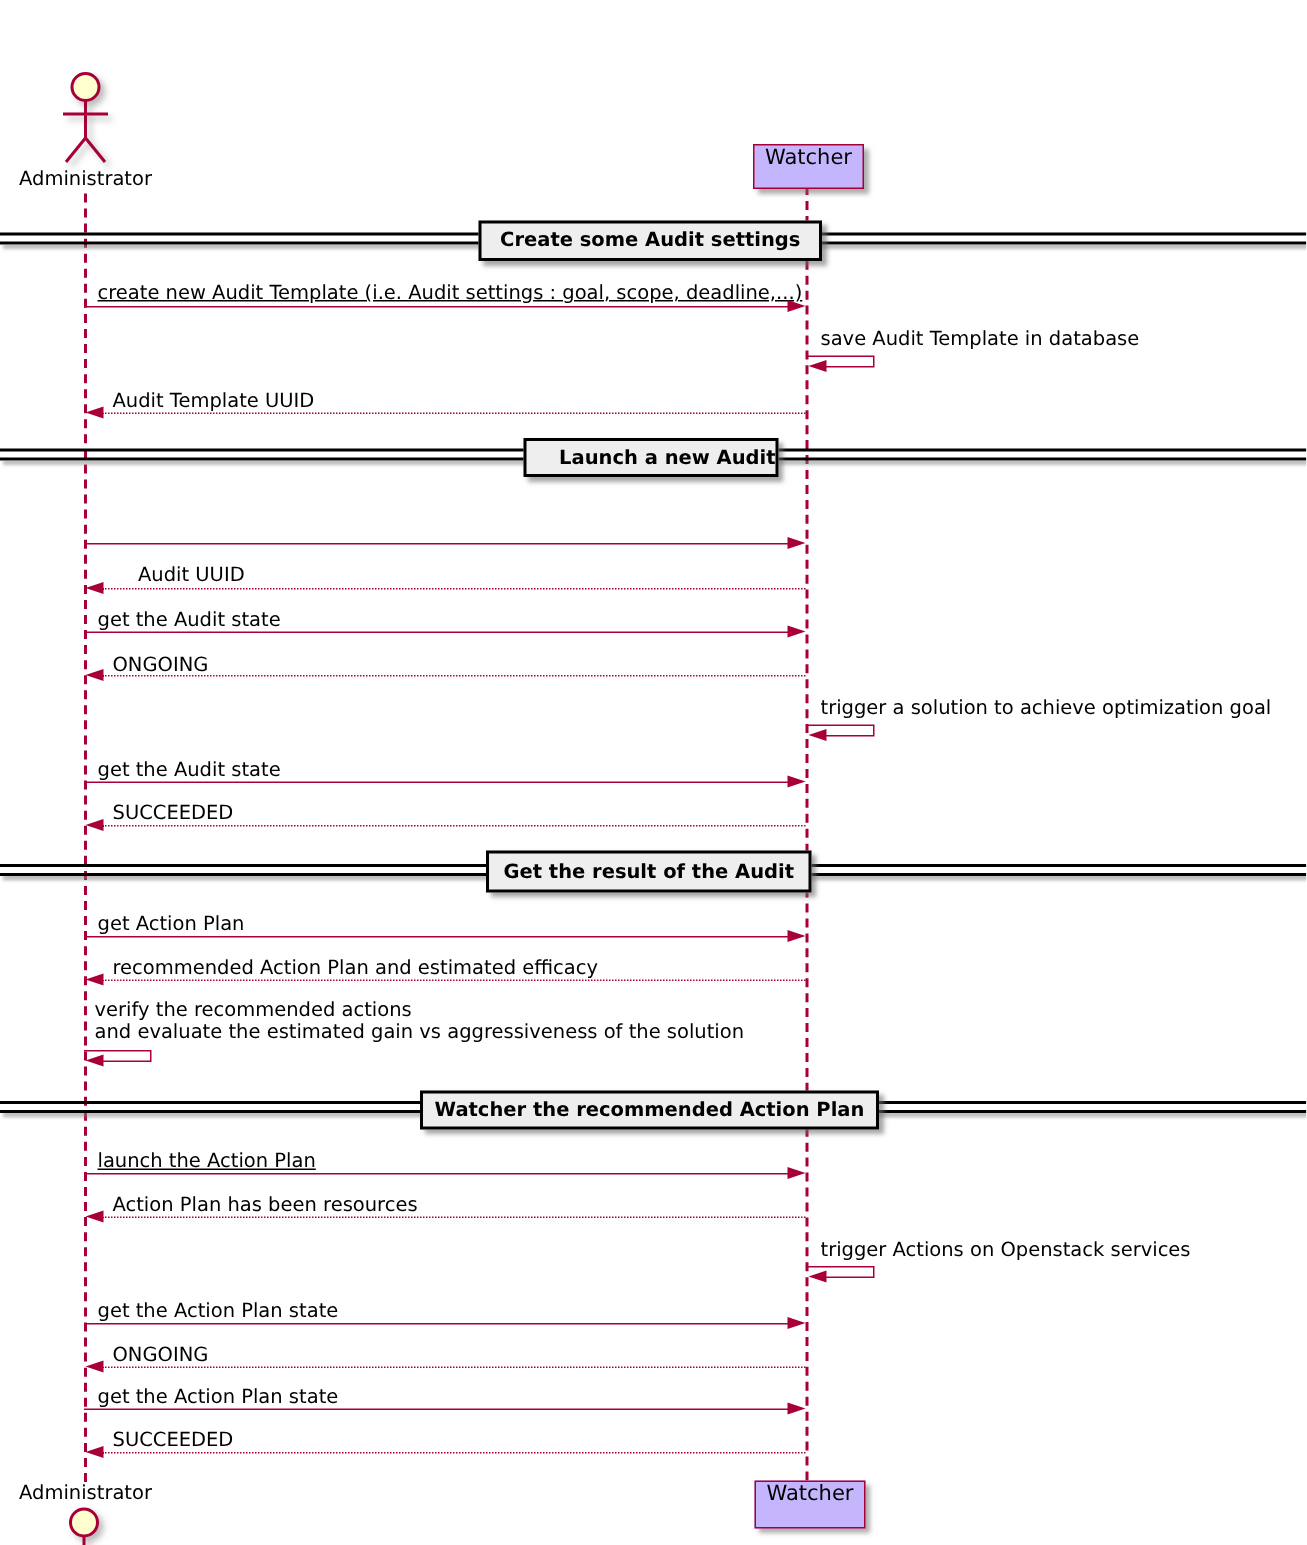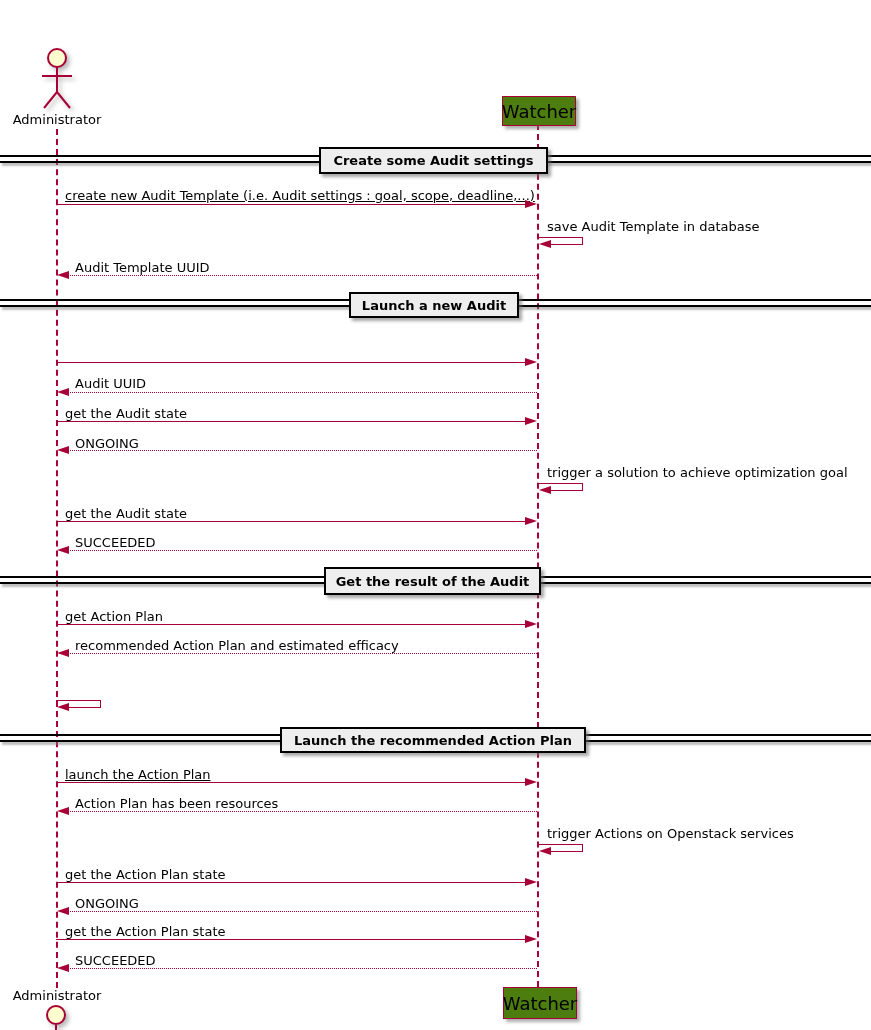--- a/index.html
+++ b/index.html
@@ -3,23 +3,23 @@
 <meta charset="utf-8">
 <style>
   html,body{margin:0;padding:0;background:#ffffff;}
   #canvas{
     position:relative;width:871px;height:1030px;background:#ffffff;
     font-family:"DejaVu Sans","Liberation Sans",sans-serif;
     color:#000;overflow:hidden;margin-top:44px;
   }
   .lifeline{position:absolute;width:0;border-left:2px dashed #A80036;}
   .participant-box{
-    position:absolute;background:#4d7c0f;border:1.8px solid #A80036;
-    display:flex;align-items:center;justify-content:center;
-    font-size:18px;color:#000;box-shadow:3px 3px 3px rgba(110,110,110,0.55);
+    position:absolute;background:#c4b5fd;border:1.8px solid #A80036;
+    display:flex;justify-content:center;
+    font-size:14px;color:#000;box-shadow:3px 3px 3px rgba(110,110,110,0.55);
   }
   .actor-label{position:absolute;font-size:13px;text-align:center;color:#000;}
   .actor-svg{position:absolute;filter:drop-shadow(3px 3px 2px rgba(120,120,120,0.5));}
   .msg-label{
     position:absolute;font-size:13px;line-height:15px;color:#000;
     white-space:pre-line;
   }
   .line-solid{position:absolute;height:0;border-top:1.6px solid #A80036;}
   .line-dotted{position:absolute;height:0;border-top:1.6px dotted #A80036;}
   .vline-solid{position:absolute;width:0;border-left:1.6px solid #A80036;}
@@ -73,28 +73,28 @@
   <div class="line-solid" style="left:538px;top:193px;width:44px;"></div>
   <div class="vline-solid" style="left:582px;top:193px;height:8px;"></div>
   <div class="line-solid" style="left:550px;top:200px;width:32px;"></div>
   <div class="ah-left" style="left:539px;top:196px;"></div>
 
   <div class="msg-label" style="left:75px;top:216px;">Audit Template UUID</div>
   <div class="line-dotted" style="left:67px;top:231px;width:470px;"></div>
   <div class="ah-left" style="left:57px;top:227px;"></div>
 
   <div class="divider-lines" style="top:255px;"></div>
-  <div class="divider-box" style="left:349px;top:248px;width:166px;height:22px;">
+  <div class="divider-box" style="left:349px;top:248px;width:166px;height:22px;justify-content:flex-end;">
     <span>Launch a new Audit</span>
   </div>
 
   <div class="line-solid" style="left:56px;top:318px;width:471px;"></div>
   <div class="ah-right" style="left:525px;top:314px;"></div>
 
-  <div class="msg-label" style="left:75px;top:332px;">Audit UUID</div>
+  <div class="msg-label" style="left:92px;top:332px;">Audit UUID</div>
   <div class="line-dotted" style="left:67px;top:348px;width:470px;"></div>
   <div class="ah-left" style="left:57px;top:344px;"></div>
 
   <div class="msg-label" style="left:65px;top:362px;">get the Audit state</div>
   <div class="line-solid" style="left:56px;top:377px;width:471px;"></div>
   <div class="ah-right" style="left:525px;top:373px;"></div>
 
   <div class="msg-label" style="left:75px;top:392px;">ONGOING</div>
   <div class="line-dotted" style="left:67px;top:406px;width:470px;"></div>
   <div class="ah-left" style="left:57px;top:402px;"></div>
@@ -119,28 +119,30 @@
   </div>
 
   <div class="msg-label" style="left:65px;top:565px;">get Action Plan</div>
   <div class="line-solid" style="left:56px;top:580px;width:471px;"></div>
   <div class="ah-right" style="left:525px;top:576px;"></div>
 
   <div class="msg-label" style="left:75px;top:594px;">recommended Action Plan and estimated efficacy</div>
   <div class="line-dotted" style="left:67px;top:609px;width:470px;"></div>
   <div class="ah-left" style="left:57px;top:605px;"></div>
 
+  <div class="msg-label" style="left:63px;top:622px;">verify the recommended actions
+and evaluate the estimated gain vs aggressiveness of the solution</div>
   <div class="line-solid" style="left:56px;top:656px;width:44px;"></div>
   <div class="vline-solid" style="left:100px;top:656px;height:8px;"></div>
   <div class="line-solid" style="left:68px;top:663px;width:32px;"></div>
   <div class="ah-left" style="left:57px;top:659px;"></div>
 
   <div class="divider-lines" style="top:690px;"></div>
   <div class="divider-box" style="left:280px;top:683px;width:302px;height:22px;">
-    <span>Launch the recommended Action Plan</span>
+    <span>Watcher the recommended Action Plan</span>
   </div>
 
   <div class="msg-label" style="left:65px;top:723px;text-decoration:underline;">launch the Action Plan</div>
   <div class="line-solid" style="left:56px;top:738px;width:471px;"></div>
   <div class="ah-right" style="left:525px;top:734px;"></div>
 
   <div class="msg-label" style="left:75px;top:752px;">Action Plan has been resources</div>
   <div class="line-dotted" style="left:67px;top:767px;width:470px;"></div>
   <div class="ah-left" style="left:57px;top:763px;"></div>
 

